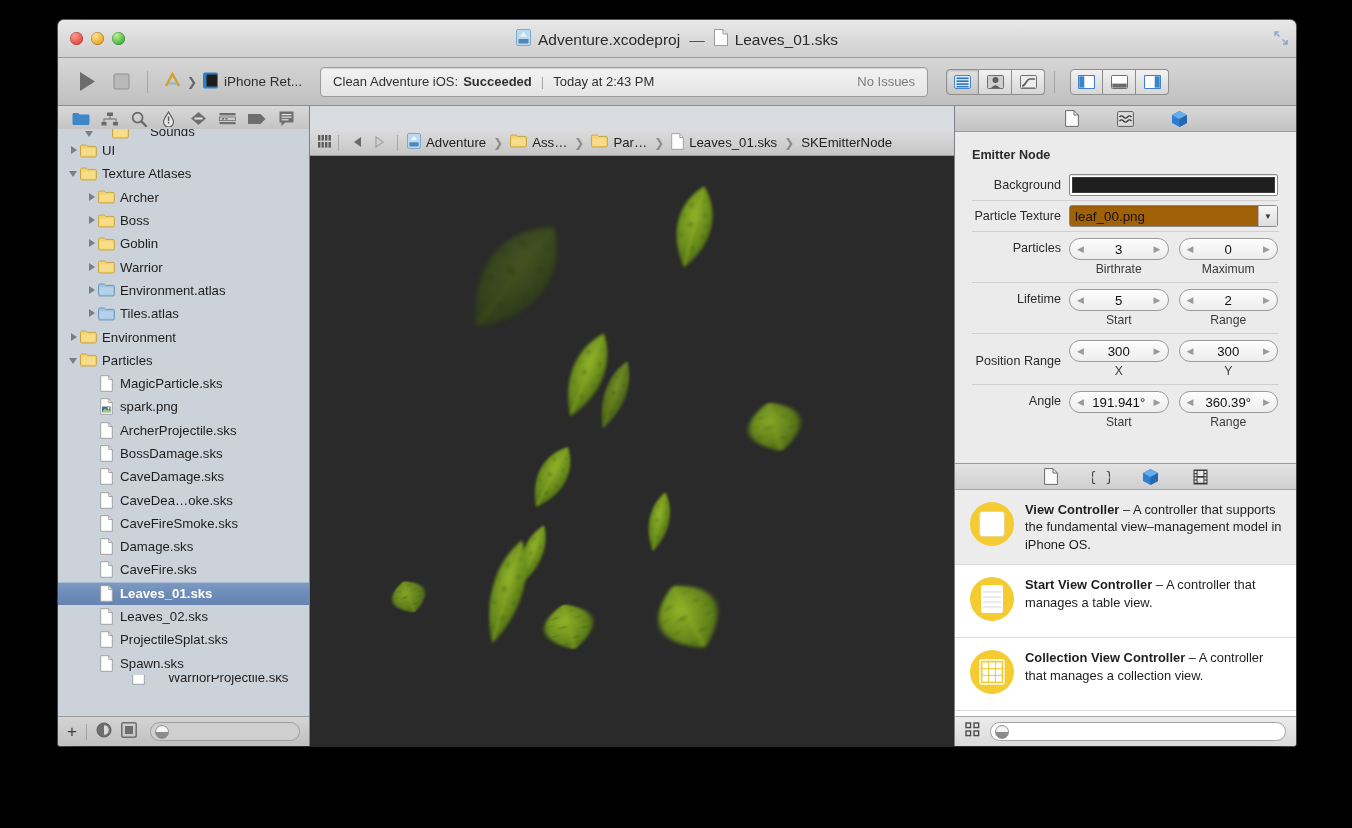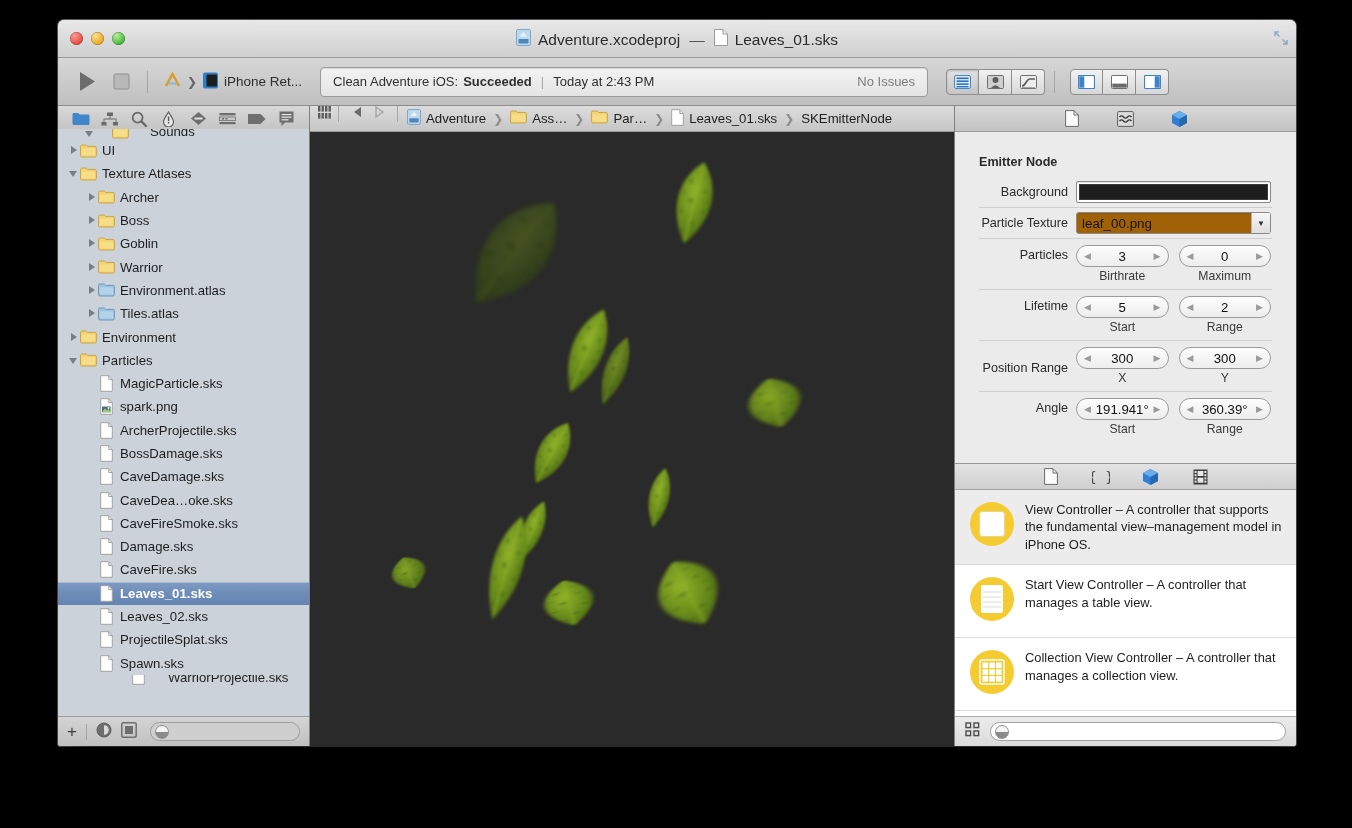--- a/index.html
+++ b/index.html
@@ -149,22 +149,22 @@
     background: linear-gradient(to bottom,#f4f4f4 0 50%, #8b8b8b 50% 100%);
     border: 1px solid #8f8f8f;
   }
 
   
   #editor { flex: 1 1 auto; display:flex; flex-direction: column; min-width: 0; }
   #jumpbar {
     height: 26px; flex:0 0 26px;
     background: linear-gradient(to bottom,#dcdcdc,#c6c6c6);
     border-bottom: 1px solid #9a9a9a;
-    display:flex; gap: 0; padding: 0 8px;
-    font-size: 13.2px; color: #212121;
+    display:flex; align-items:center; gap: 0; padding: 0 8px;
+    font-size: 13.2px; color: #212121; margin-top: 24px;
   }
   #jumpbar .arrow { width: 22px; text-align:center; font-size: 11px; }
   #jumpbar .jdiv { width:1px; height:16px; background:#a6a6a6; margin: 0 7px; }
   .crumb { display:flex; align-items:center; gap: 5px; padding: 0 2px; }
   .crumb-sep { color:#8d8d8d; margin: 0 5px; font-size: 12px; }
 
   #canvas {
     flex: 1 1 auto; background: #2a2a2a; position: relative; overflow: hidden;
   }
   .leaf { position: absolute; }
@@ -179,21 +179,21 @@
   #insp-tabs {
     height: 26px; flex:0 0 26px;
     background: linear-gradient(to bottom,#d8d8d8,#c3c3c3);
     border-bottom: 1px solid #9a9a9a;
     display:flex; align-items:center; justify-content:center; gap: 30px;
   }
   #insp-tabs .it { width: 24px; height: 20px; display:flex; align-items:center; justify-content:center; }
 
   #inspector {
     flex: 0 0 332px; background: #ebebeb; overflow: hidden;
-    padding: 15px; border-bottom: 1px solid #9a9a9a;
+    padding: 8px; border-bottom: 1px solid #9a9a9a;
   }
   .insp-title { font-size: 12.6px; font-weight: bold; color:#2b2b2b; padding: 8px 0 8px 9px; }
   .insp-rule { height:1px; background:#d0d0d0; margin: 0 9px; }
   .insp-row { display:flex; align-items:center; padding: 4px 10px 4px 0; }
   .insp-label {
     width: 106px; flex:0 0 106px; text-align:right; padding-right: 8px;
     font-size: 12.6px; color:#2b2b2b;
   }
   .color-well {
     flex:1 1 auto; height: 22px; background:#fff;
@@ -236,21 +236,21 @@
     display:flex; align-items:center; justify-content:center; gap: 26px;
   }
   #lib-tabs .lt { width:24px; height:20px; display:flex; align-items:center; justify-content:center; }
   #lib-list { flex:1 1 auto; background:#fff; overflow:hidden; }
   .lib-item {
     display:flex; gap: 10px; padding: 11px 12px 11px 14px;
     border-bottom: 1px solid #dcdcdc;
   }
   .lib-item.sel { background:#ececec; }
   .lib-text { font-size: 12.9px; color:#1e1e1e; line-height: 1.35; }
-  .lib-text b { font-weight: normal; }
+  .lib-text b { font-weight: bold; }
   #lib-bottom {
     height: 30px; flex:0 0 30px;
     background: linear-gradient(to bottom,#ececec,#dadada);
     border-top:1px solid #a9a9a9;
     display:flex; align-items:center; padding: 0 10px; gap: 10px;
   }
   #lib-search {
     flex:1 1 auto; height:19px; background:#fff;
     border:1px solid #a2a2a2; border-radius:10px;
     display:flex; align-items:center; padding: 0 4px;

